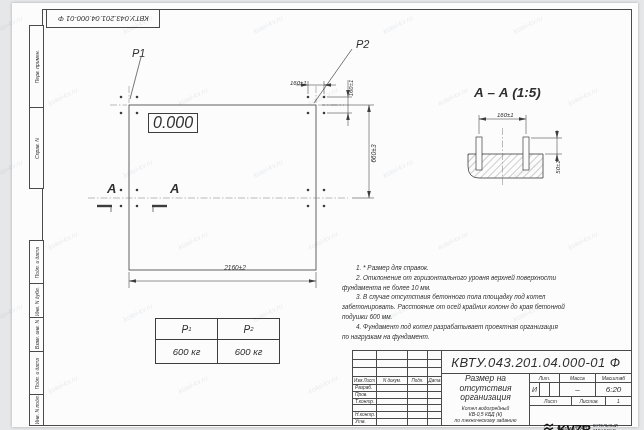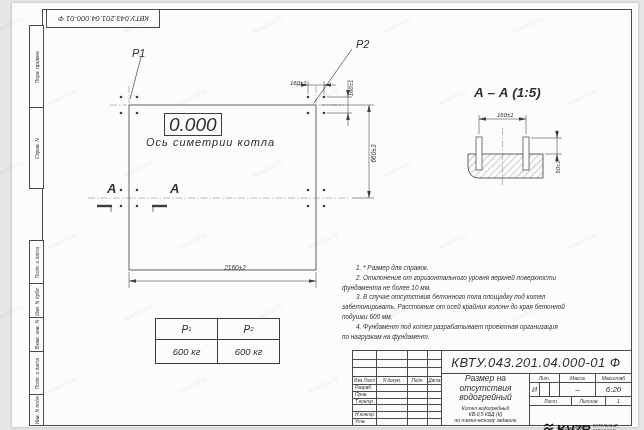--- a/index.html
+++ b/index.html
@@ -213,22 +213,21 @@
             <line x1="545" y1="154" x2="562" y2="154"></line>
           <line x1="557" y1="130" x2="557" y2="162"></line>
           <polygon points="557,138 555.2,131 558.8,131" fill="#3d3d3d" stroke="none"></polygon>
           <polygon points="557,154 555.2,161 558.8,161" fill="#3d3d3d" stroke="none"></polygon>
         </g>
       </g>
     </svg>
 
     <div class="t" style="left:120px;top:45px;font-size:11px;">P1</div>
     <div class="t" style="left:344px;top:36px;font-size:11px;">P2</div>
-    <div class="t elev" style="left:152px;top:110px;font-size:19px;">0.000</div>
-    <div class="t" style="left:134px;top:134px;font-size:11px;letter-spacing:1px;">Ось симетрии котла</div>
+    <div class="t elev" style="left:136px;top:110px;font-size:16px;">0.000</div>
     <div class="t ctr" style="left:192px;top:262px;width:62px;font-size:6.5px;">2160±2</div>
     <div class="t" style="left:278px;top:77px;font-size:6px;">160±1</div>
     <div class="vdim" style="left:331px;top:68px;width:16px;height:34px;">
       <span style="font-size:6px;">160±1</span>
       </div>
     <div class="vdim" style="left:353px;top:126px;width:16px;height:48px;">
       <span style="font-size:6.5px;">660±3</span>
       </div>
     <div class="t" style="left:95px;top:179px;font-size:13px;font-weight:bold;">А</div>
     <div class="t" style="left:158px;top:179px;font-size:13px;font-weight:bold;">А</div>
@@ -302,21 +301,21 @@
       <div class="cell lbl" style="left:0;top:47px;width:23px;height:6px;font-size:4.8px;">Т.контр.</div>
       <div class="cell lbl" style="left:0;top:53px;width:23px;height:7px;font-size:4.8px;"></div>
       <div class="cell lbl" style="left:0;top:60px;width:23px;height:7px;font-size:4.8px;">Н.контр.</div>
       <div class="cell lbl" style="left:0;top:67px;width:23px;height:7px;font-size:4.8px;">Утв.</div>
 
       <div class="cell" style="left:88px;top:0;width:190px;height:22px;font-size:13px;letter-spacing:0.5px;">КВТУ.043.201.04.000-01 Ф</div>
 
       <div class="cell" style="left:89px;top:23px;width:87px;height:29px;font-size:8.5px;line-height:9.5px;flex-direction:column;">
         <div>Размер на</div>
         <div>отсутствия</div>
-        <div>водогрейный</div>
+        <div>организация</div>
       </div>
       <div class="cell" style="left:89px;top:53px;width:87px;height:20px;font-size:5px;line-height:6px;flex-direction:column;">
         <div>Котел водогрейный</div>
         <div>КВ-0,5 КБД (К)</div>
         <div>по техническому заданию</div>
       </div>
 
       <div class="cell" style="left:177px;top:22px;width:29px;height:9px;font-size:5px;">Лит.</div>
       <div class="cell" style="left:207px;top:22px;width:35px;height:9px;font-size:5px;">Масса</div>
       <div class="cell" style="left:243px;top:22px;width:35px;height:9px;font-size:5px;">Масштаб</div>

